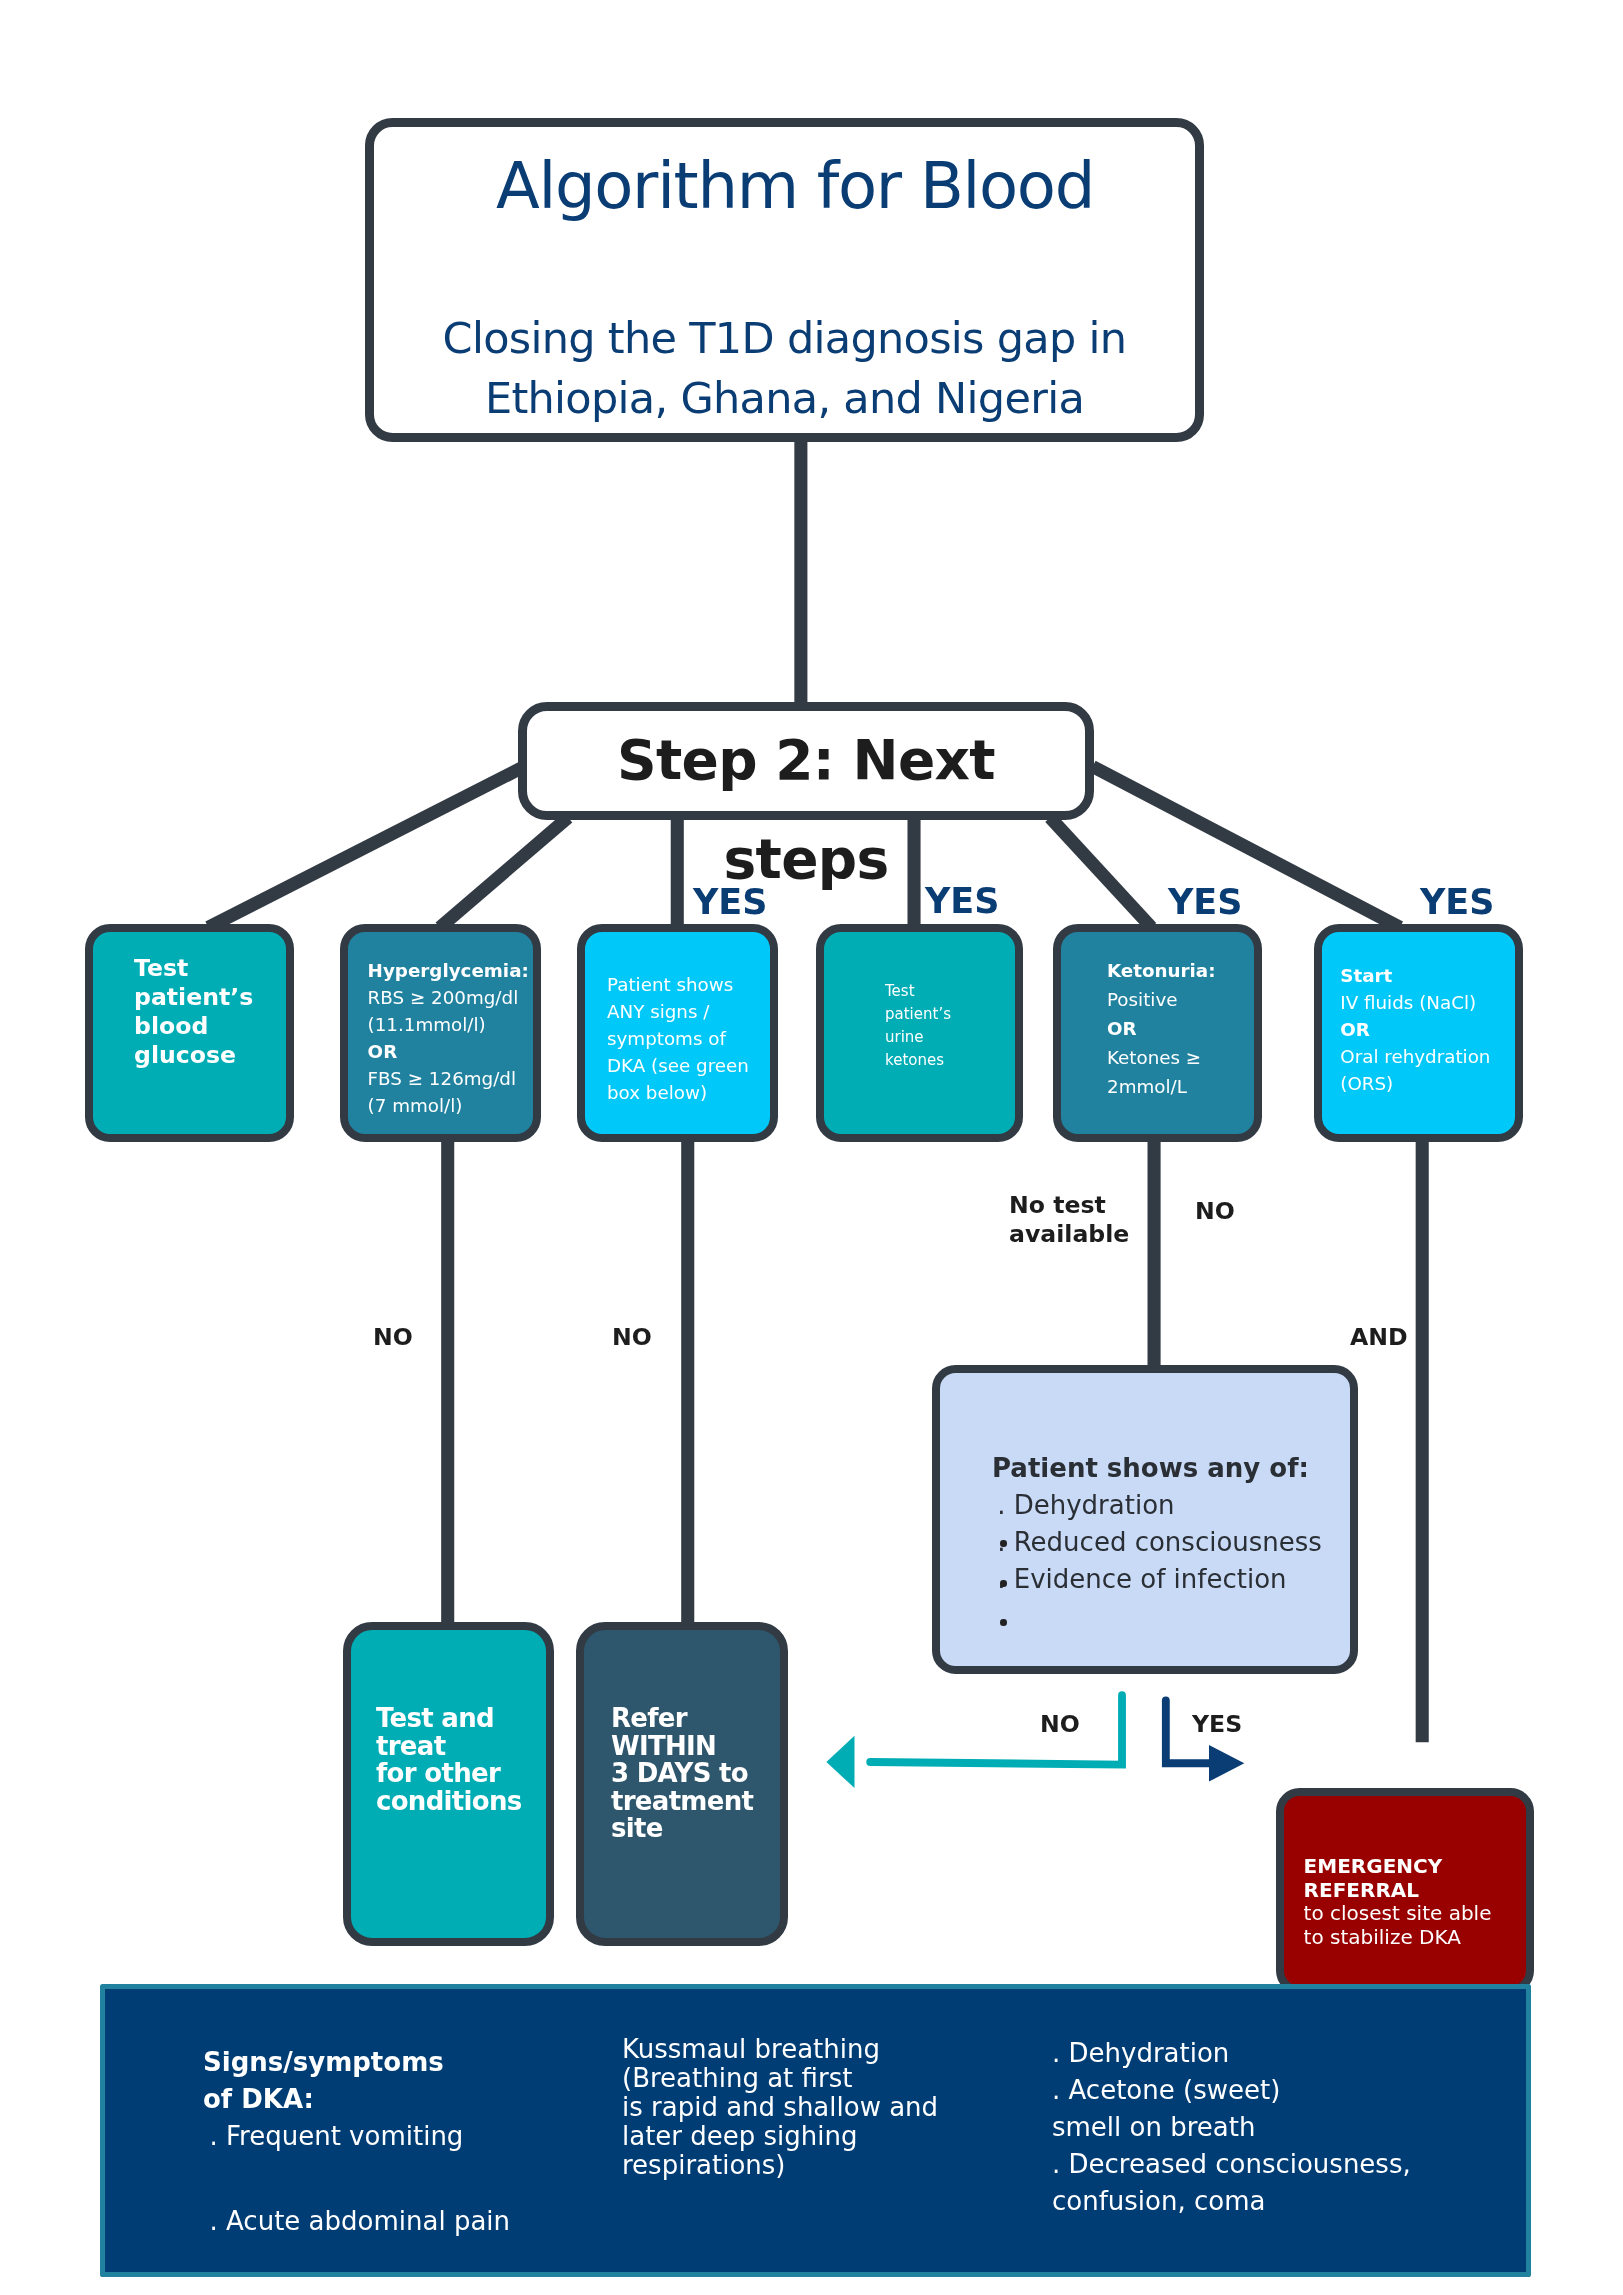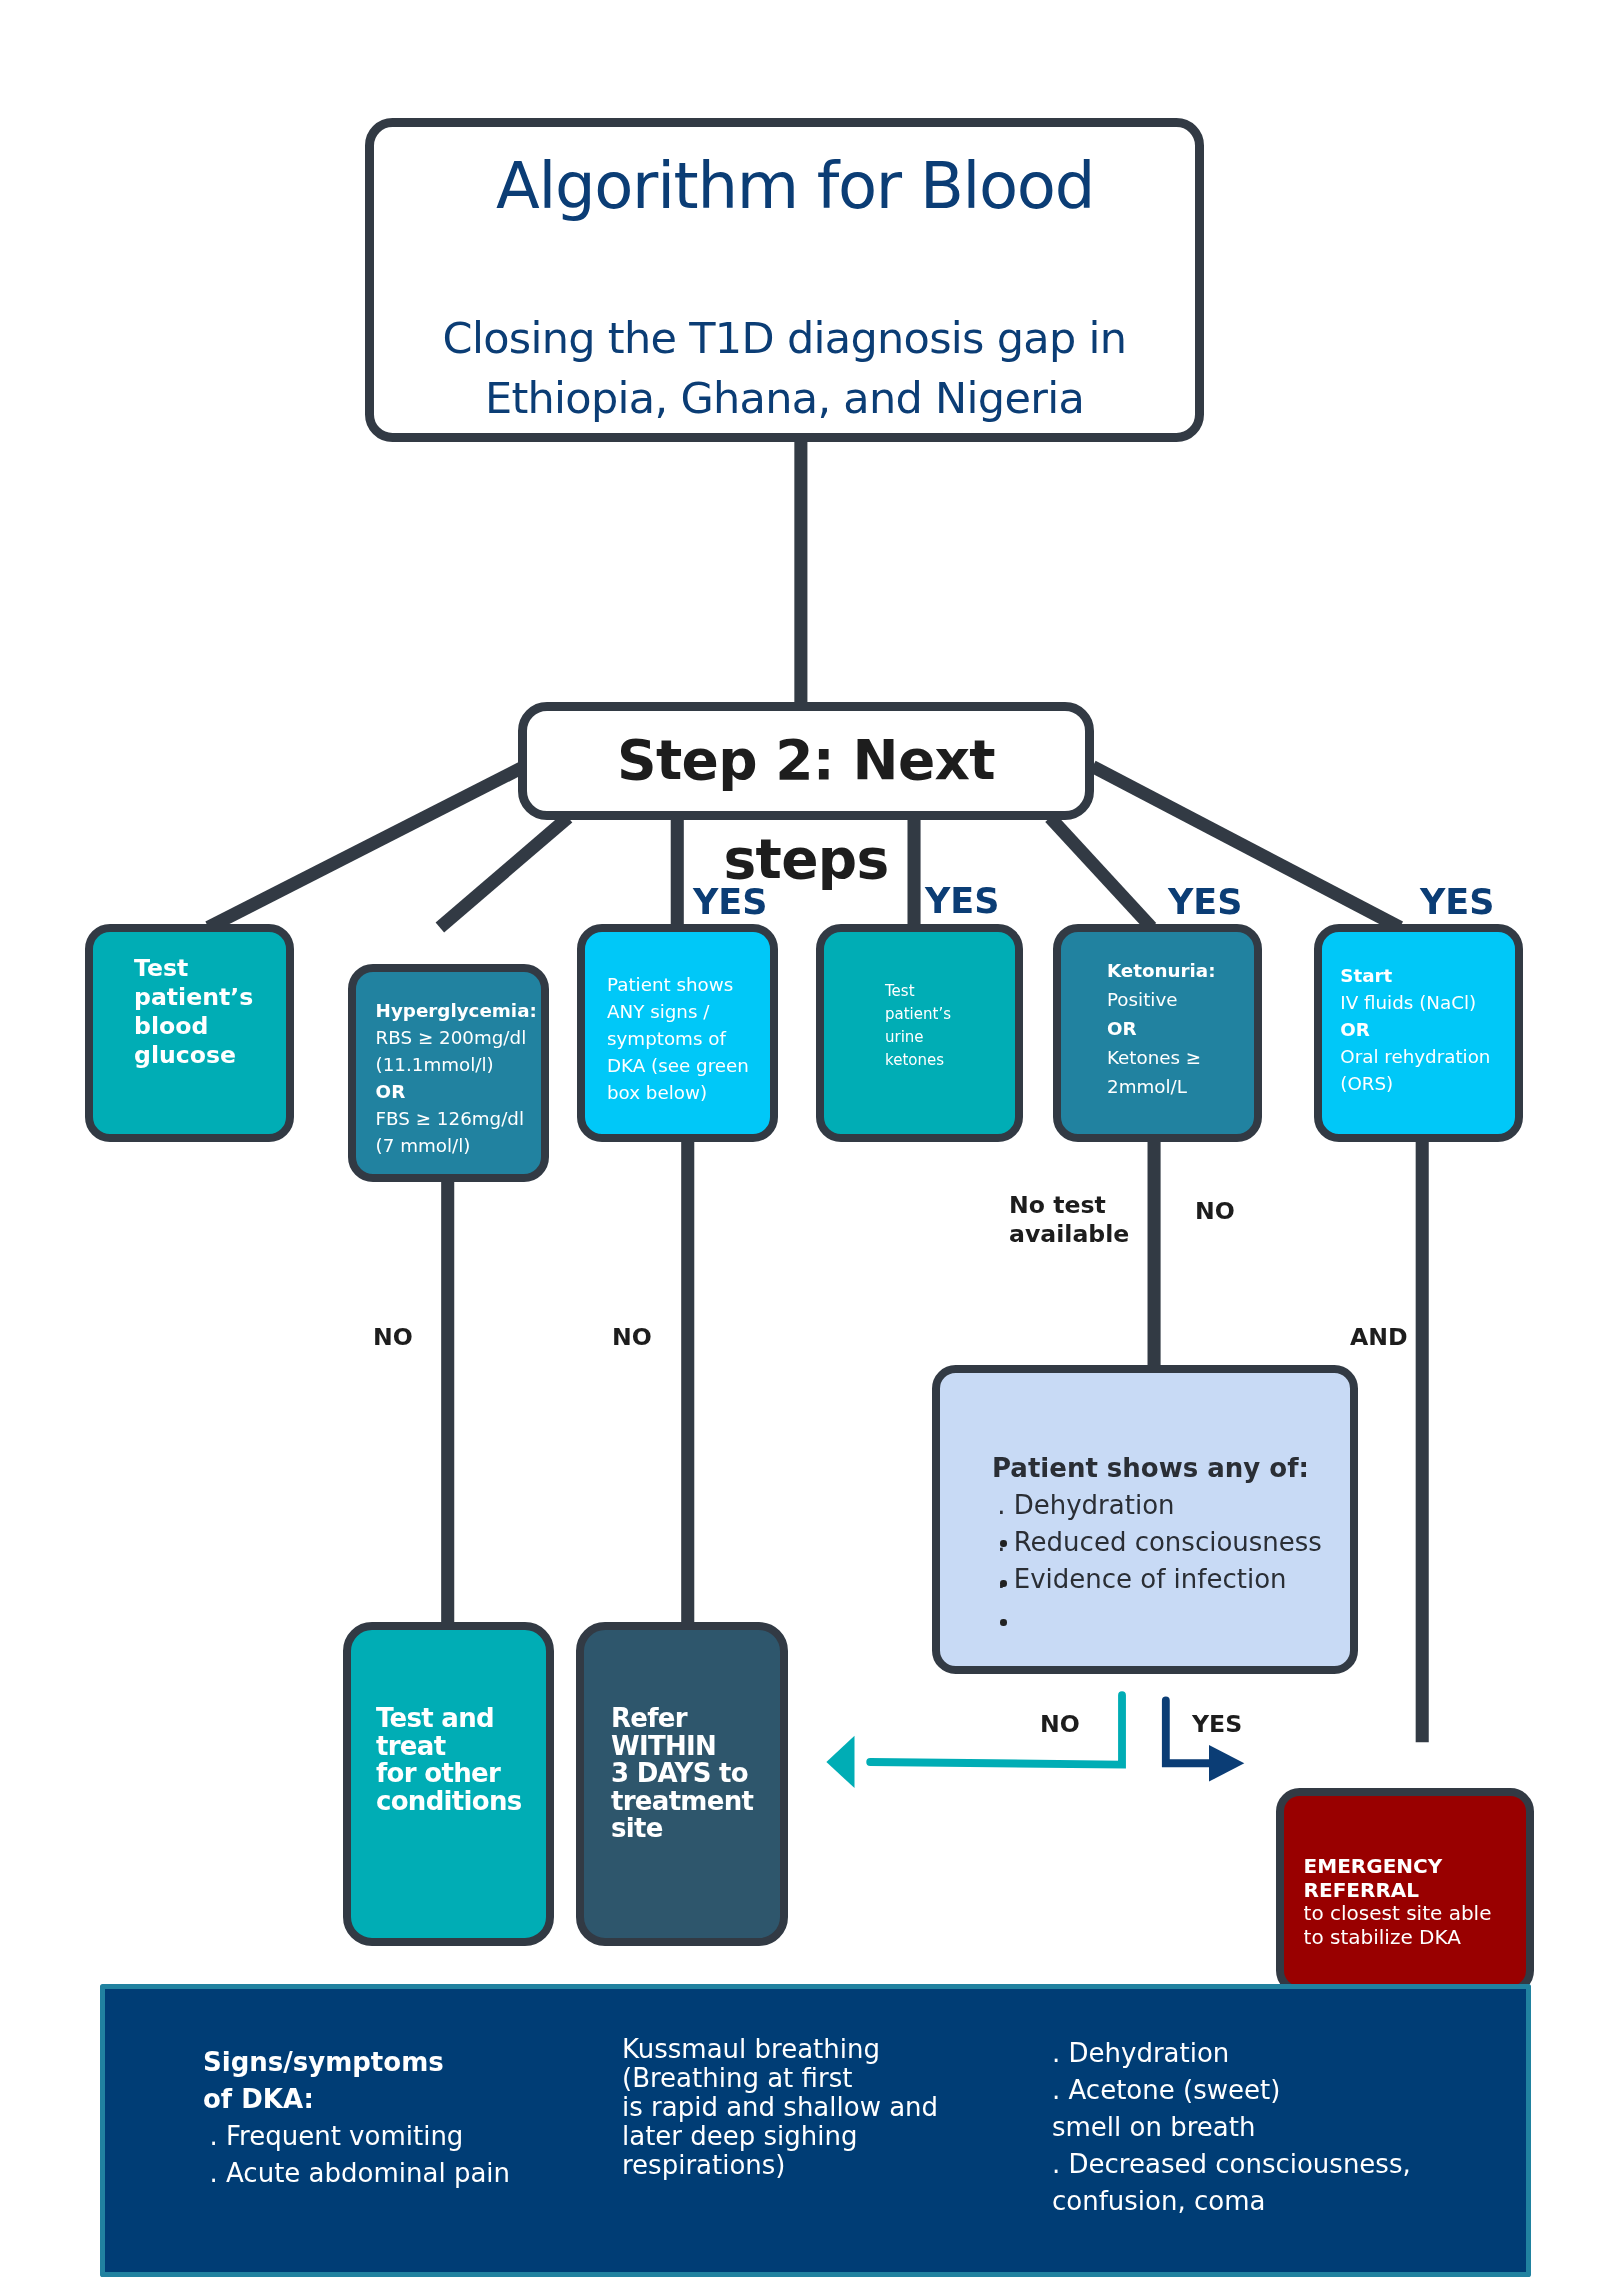--- a/index.html
+++ b/index.html
@@ -78,21 +78,21 @@
 
 <div class="box row-box teal" style="left:85px;width:209px;">
   <div class="row-text" style="left:41px;top:22px;font-size:23.6px;line-height:29px;">
     <div>Test</div>
     <div>patient’s</div>
     <div>blood</div>
     <div>glucose</div>
   </div>
 </div>
 
-<div class="box row-box steel" style="left:348px;width:201px;margin-top:40px;">
+<div class="box row-box steel" style="left:340px;width:201px;">
   <div class="row-text" style="left:19.6px;top:25px;font-size:18.3px;line-height:27px;">
     <div>Hyperglycemia:</div>
     <div style="font-weight:normal;">RBS ≥ 200mg/dl</div>
     <div style="font-weight:normal;">(11.1mmol/l)</div>
     <div>OR</div>
     <div style="font-weight:normal;">FBS ≥ 126mg/dl</div>
     <div style="font-weight:normal;">(7 mmol/l)</div>
   </div>
 </div>
 
@@ -189,21 +189,21 @@
     <div>to closest site able</div>
     <div>to stabilize DKA</div>
   </div>
 </div>
 
 <div class="panel">
   <div class="col col1">
     <span class="item hd">Signs/symptoms</span>
     <span class="item hd">of DKA:</span>
     <span class="item" style="padding-left:6.5px;">. Frequent vomiting</span>
-    <span class="item" style="padding-left:6.5px;">. Acute abdominal pain</span>
+    <span class="item" style="padding-left:6.5px;margin-top:48px;">. Acute abdominal pain</span>
   </div>
   <div class="col col2">
     <span class="item">Kussmaul breathing</span>
     <span class="item">(Breathing at first</span>
     <span class="item">is rapid and shallow and</span>
     <span class="item">later deep sighing</span>
     <span class="item">respirations)</span>
   </div>
   <div class="col col3">
     <span class="item">. Dehydration</span>

